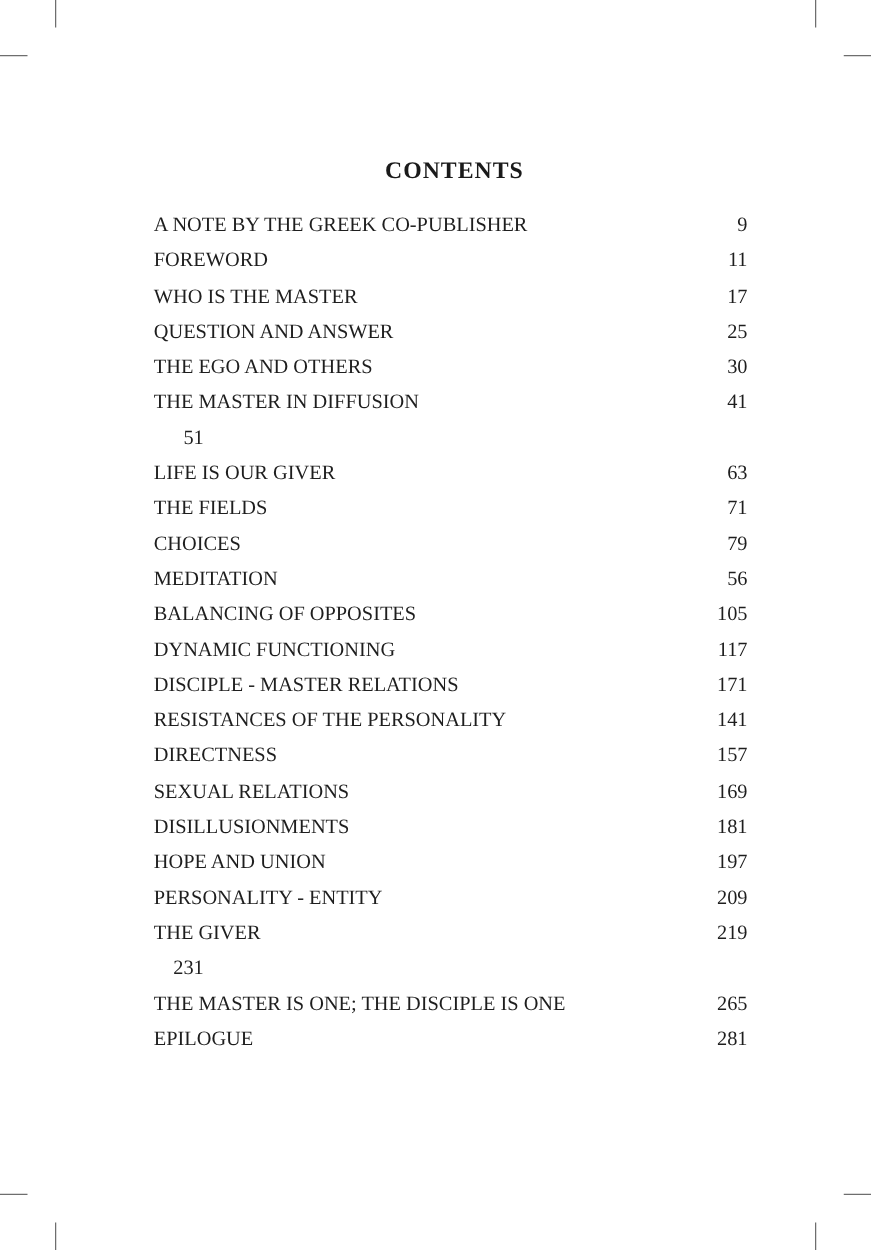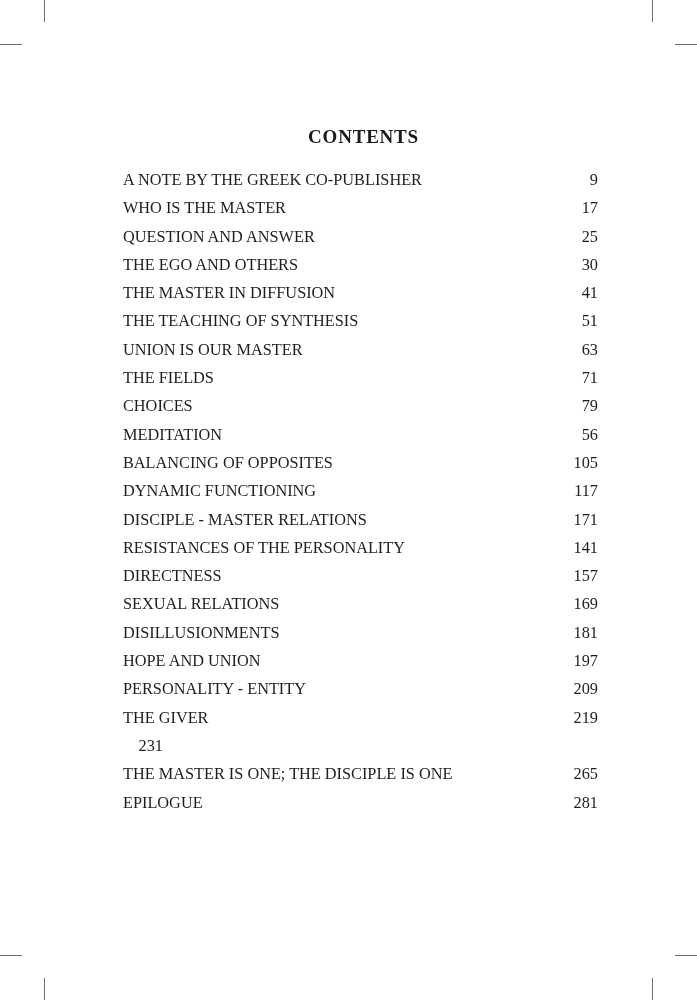--- a/index.html
+++ b/index.html
@@ -80,41 +80,44 @@
 <div class="crop h br-h"></div>
 
 <h1 class="title" style="margin:0;">CONTENTS</h1>
 
 <ul class="toc">
   <li class="toc-row">
       <span class="toc-title">A NOTE BY THE GREEK CO-PUBLISHER</span>
       <span class="toc-page">9</span>
     </li>
   <li class="toc-row">
+      <span class="toc-title">FOREWORD</span>
+      <span class="toc-page">11</span>
+    </li>
+  <li class="toc-row">
       <span class="toc-title">WHO IS THE MASTER</span>
       <span class="toc-page">17</span>
     </li>
   <li class="toc-row">
       <span class="toc-title">QUESTION AND ANSWER</span>
       <span class="toc-page">25</span>
     </li>
   <li class="toc-row">
       <span class="toc-title">THE EGO AND OTHERS</span>
       <span class="toc-page">30</span>
     </li>
   <li class="toc-row">
       <span class="toc-title">THE MASTER IN DIFFUSION</span>
       <span class="toc-page">41</span>
     </li>
   <li class="toc-row">
-      <span class="toc-title">THE TEACHING OF SYNTHESIS</span>
       <span class="toc-page">51</span>
     </li>
   <li class="toc-row">
-      <span class="toc-title">UNION IS OUR MASTER</span>
+      <span class="toc-title">LIFE IS OUR GIVER</span>
       <span class="toc-page">63</span>
     </li>
   <li class="toc-row">
       <span class="toc-title">THE FIELDS</span>
       <span class="toc-page">71</span>
     </li>
   <li class="toc-row">
       <span class="toc-title">CHOICES</span>
       <span class="toc-page">79</span>
     </li>

